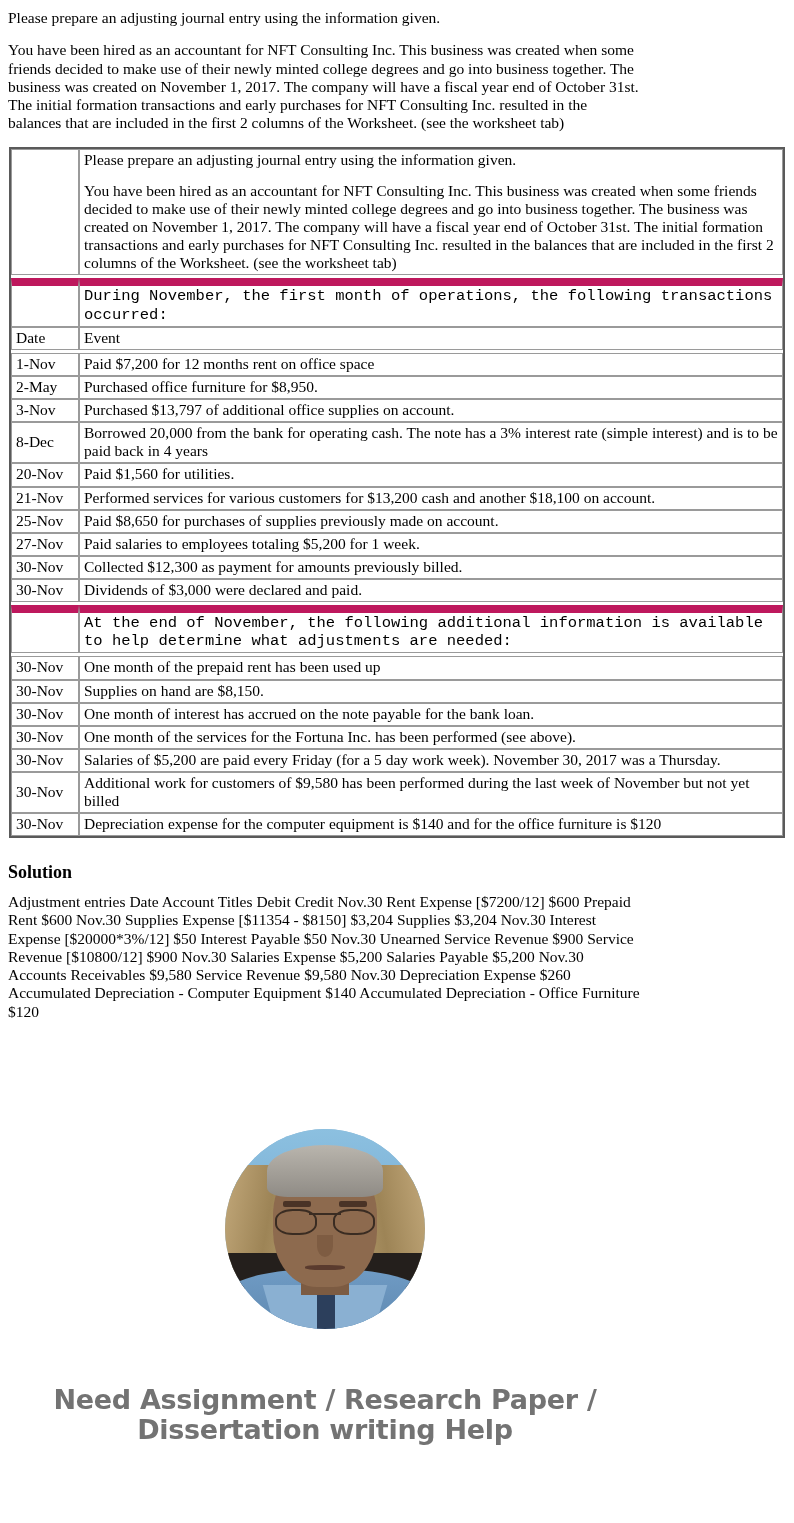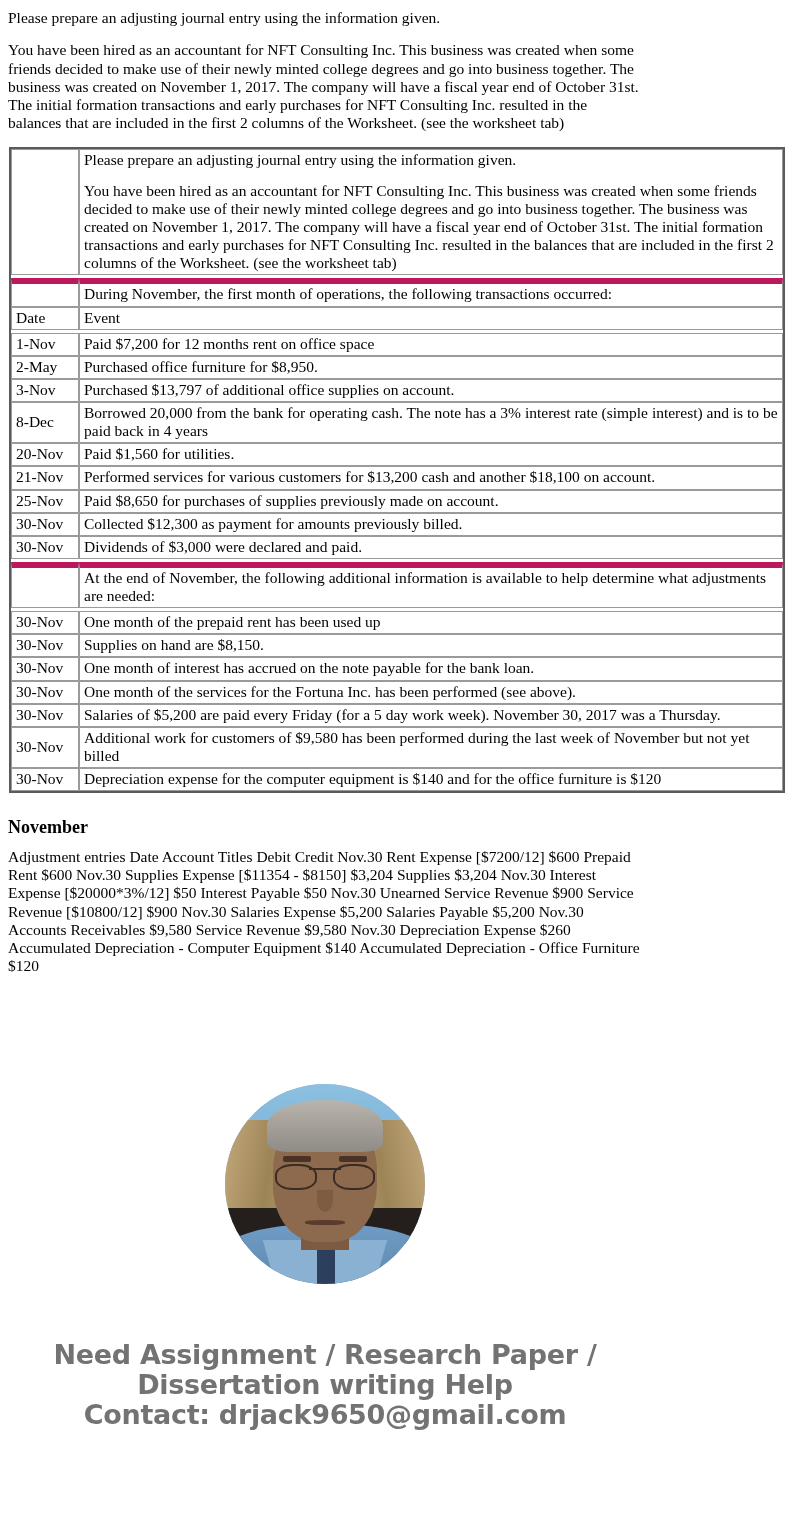--- a/index.html
+++ b/index.html
@@ -65,21 +65,22 @@
     margin-top: 13px;
   }
   .sep-row td {
     border: none;
     padding: 0;
     height: 3px;
     line-height: 0;
     font-size: 0;
   }
   .band-top td {
-    border-top: 6px solid #be185d;
+    border-top: 8px solid #be185d;
+    font-family: Liberation Mono, monospace;
   }
 
   
   .solution-heading {
     font-size: 18px;
     font-weight: bold;
     margin: 24px 0 0 0;
     line-height: 1.2;
   }
   .solution-body {
@@ -298,20 +299,24 @@
         </tr>
         <tr>
           <td>21-Nov</td>
           <td>Performed services for various customers for $13,200 cash and another $18,100 on account.</td>
         </tr>
         <tr>
           <td>25-Nov</td>
           <td>Paid $8,650 for purchases of supplies previously made on account.</td>
         </tr>
         <tr>
+          <td>27-Nov</td>
+          <td>Paid salaries to employees totaling $5,200 for 1 week.</td>
+        </tr>
+        <tr>
           <td>30-Nov</td>
           <td>Collected $12,300 as payment for amounts previously billed.</td>
         </tr>
         <tr>
           <td>30-Nov</td>
           <td>Dividends of $3,000 were declared and paid.</td>
         </tr>
       </tbody>
 
       <tbody>
@@ -357,21 +362,21 @@
           <td>Additional work for customers of $9,580 has been performed during the last week of November but not yet billed</td>
         </tr>
         <tr>
           <td>30-Nov</td>
           <td>Depreciation expense for the computer equipment is $140 and for the office furniture is $120</td>
         </tr>
       </tbody>
 
   </table>
 
-  <h2 class="solution-heading">November</h2>
+  <h2 class="solution-heading">Solution</h2>
 
   <p class="solution-body">Adjustment entries Date Account Titles Debit Credit Nov.30 Rent Expense [$7200/12] $600 Prepaid Rent $600 Nov.30 Supplies Expense [$11354 - $8150] $3,204 Supplies   $3,204 Nov.30 Interest Expense [$20000*3%/12] $50 Interest Payable $50 Nov.30 Unearned Service Revenue $900 Service Revenue [$10800/12] $900 Nov.30 Salaries Expense $5,200 Salaries Payable $5,200 Nov.30 Accounts Receivables $9,580 Service Revenue $9,580 Nov.30 Depreciation Expense $260 Accumulated Depreciation - Computer Equipment $140 Accumulated Depreciation - Office Furniture $120</p>
 
   <div class="avatar-wrap">
     <div class="avatar">
       <div class="sky"></div>
       <div class="wall-l"></div>
       <div class="wall-r"></div>
       <div class="dark-band"></div>
       <div class="shirt"></div>
@@ -389,16 +394,15 @@
       </div>
       <div class="bridge"></div>
       <div class="nose"></div>
       <div class="mouth"></div>
     </div>
   </div>
 
   <div class="cta">
     <span>Need Assignment / Research Paper / Dissertation</span>
     <span>writing Help</span>
-    <span class="line3">Contact: drjack9650@gmail.com</span>
   </div>
 
 </div>
 
 </body></html>

